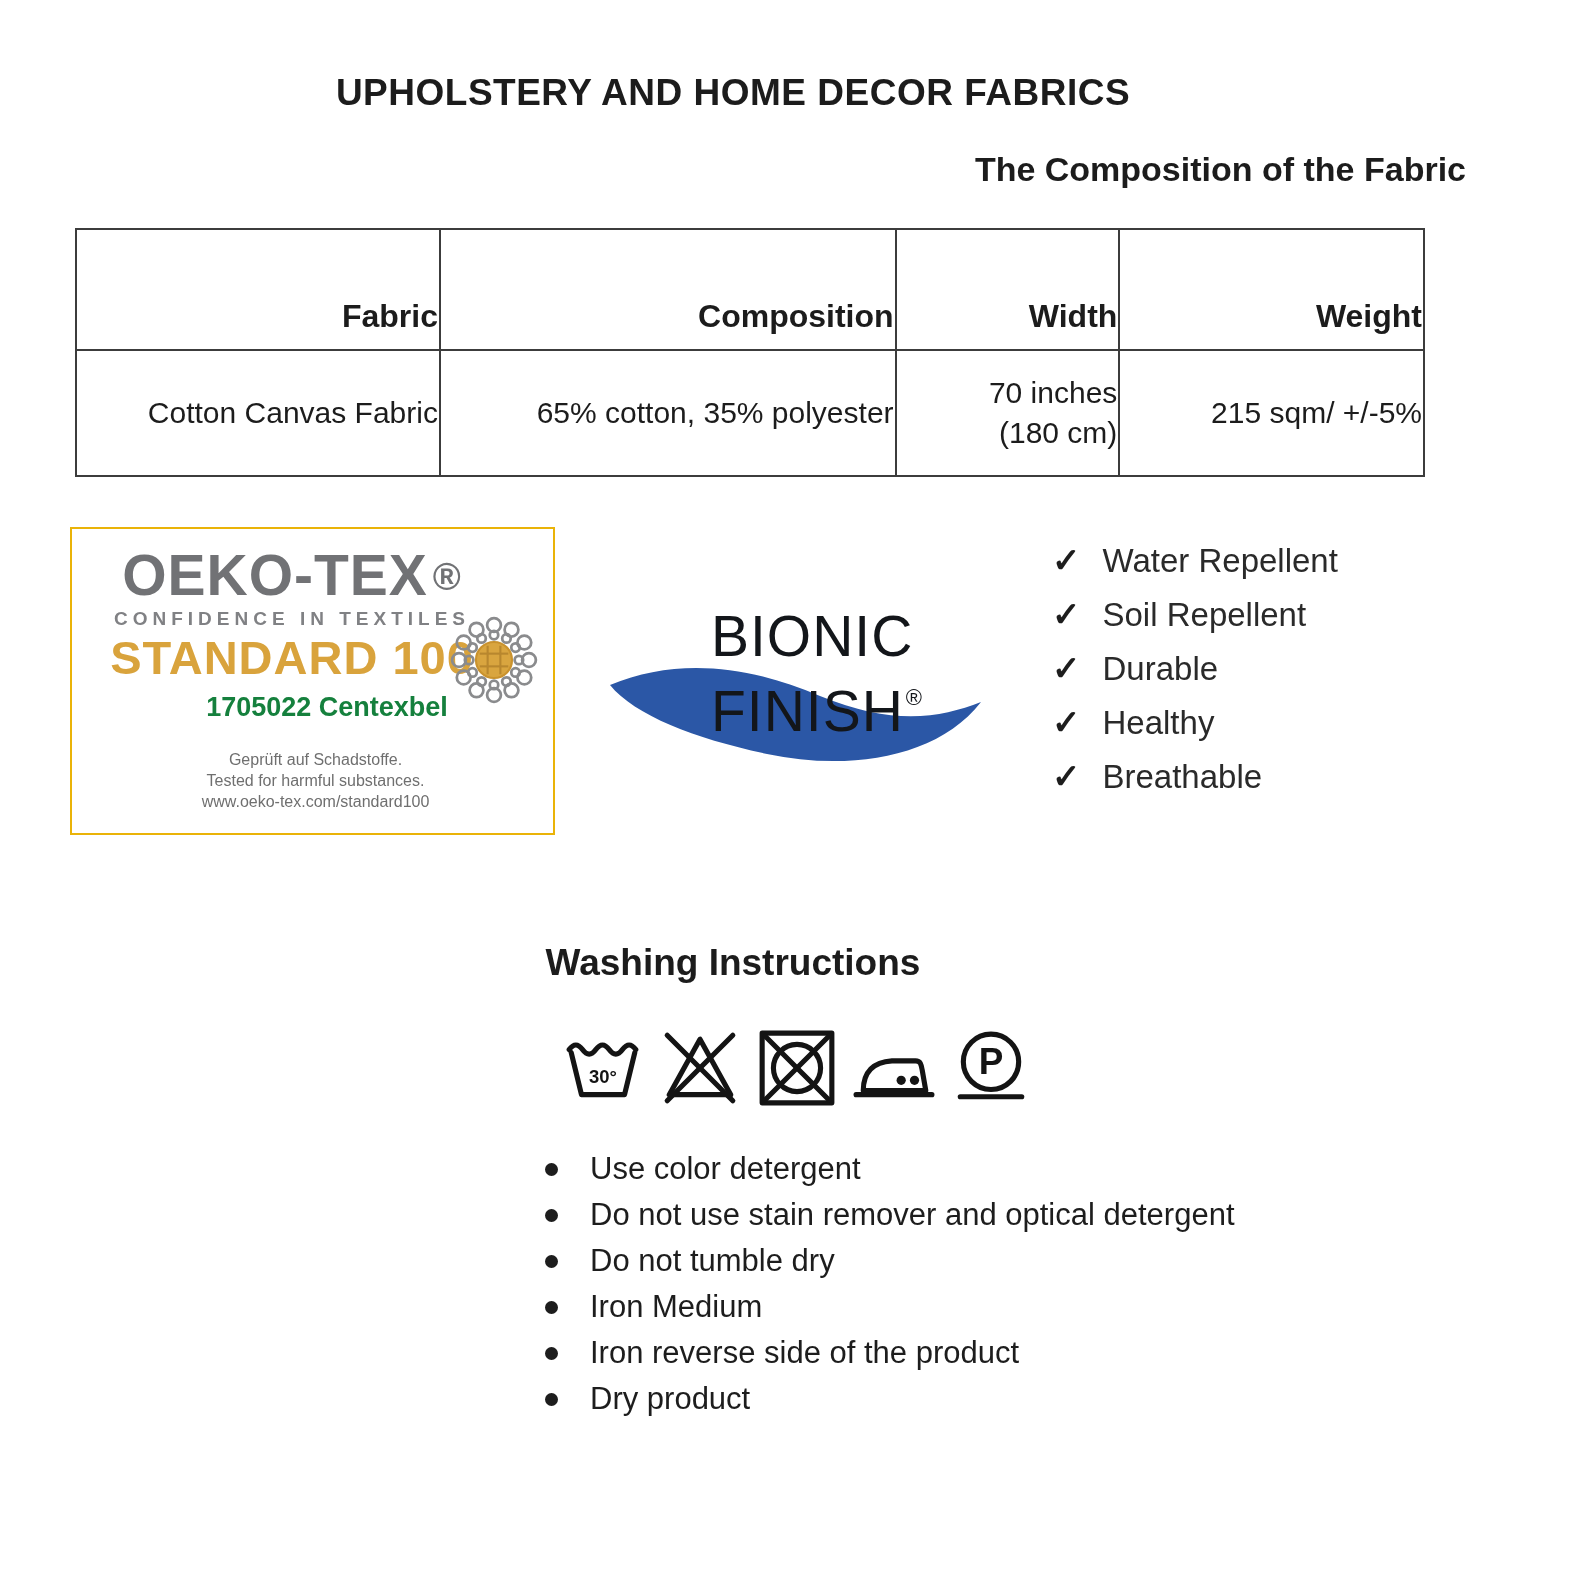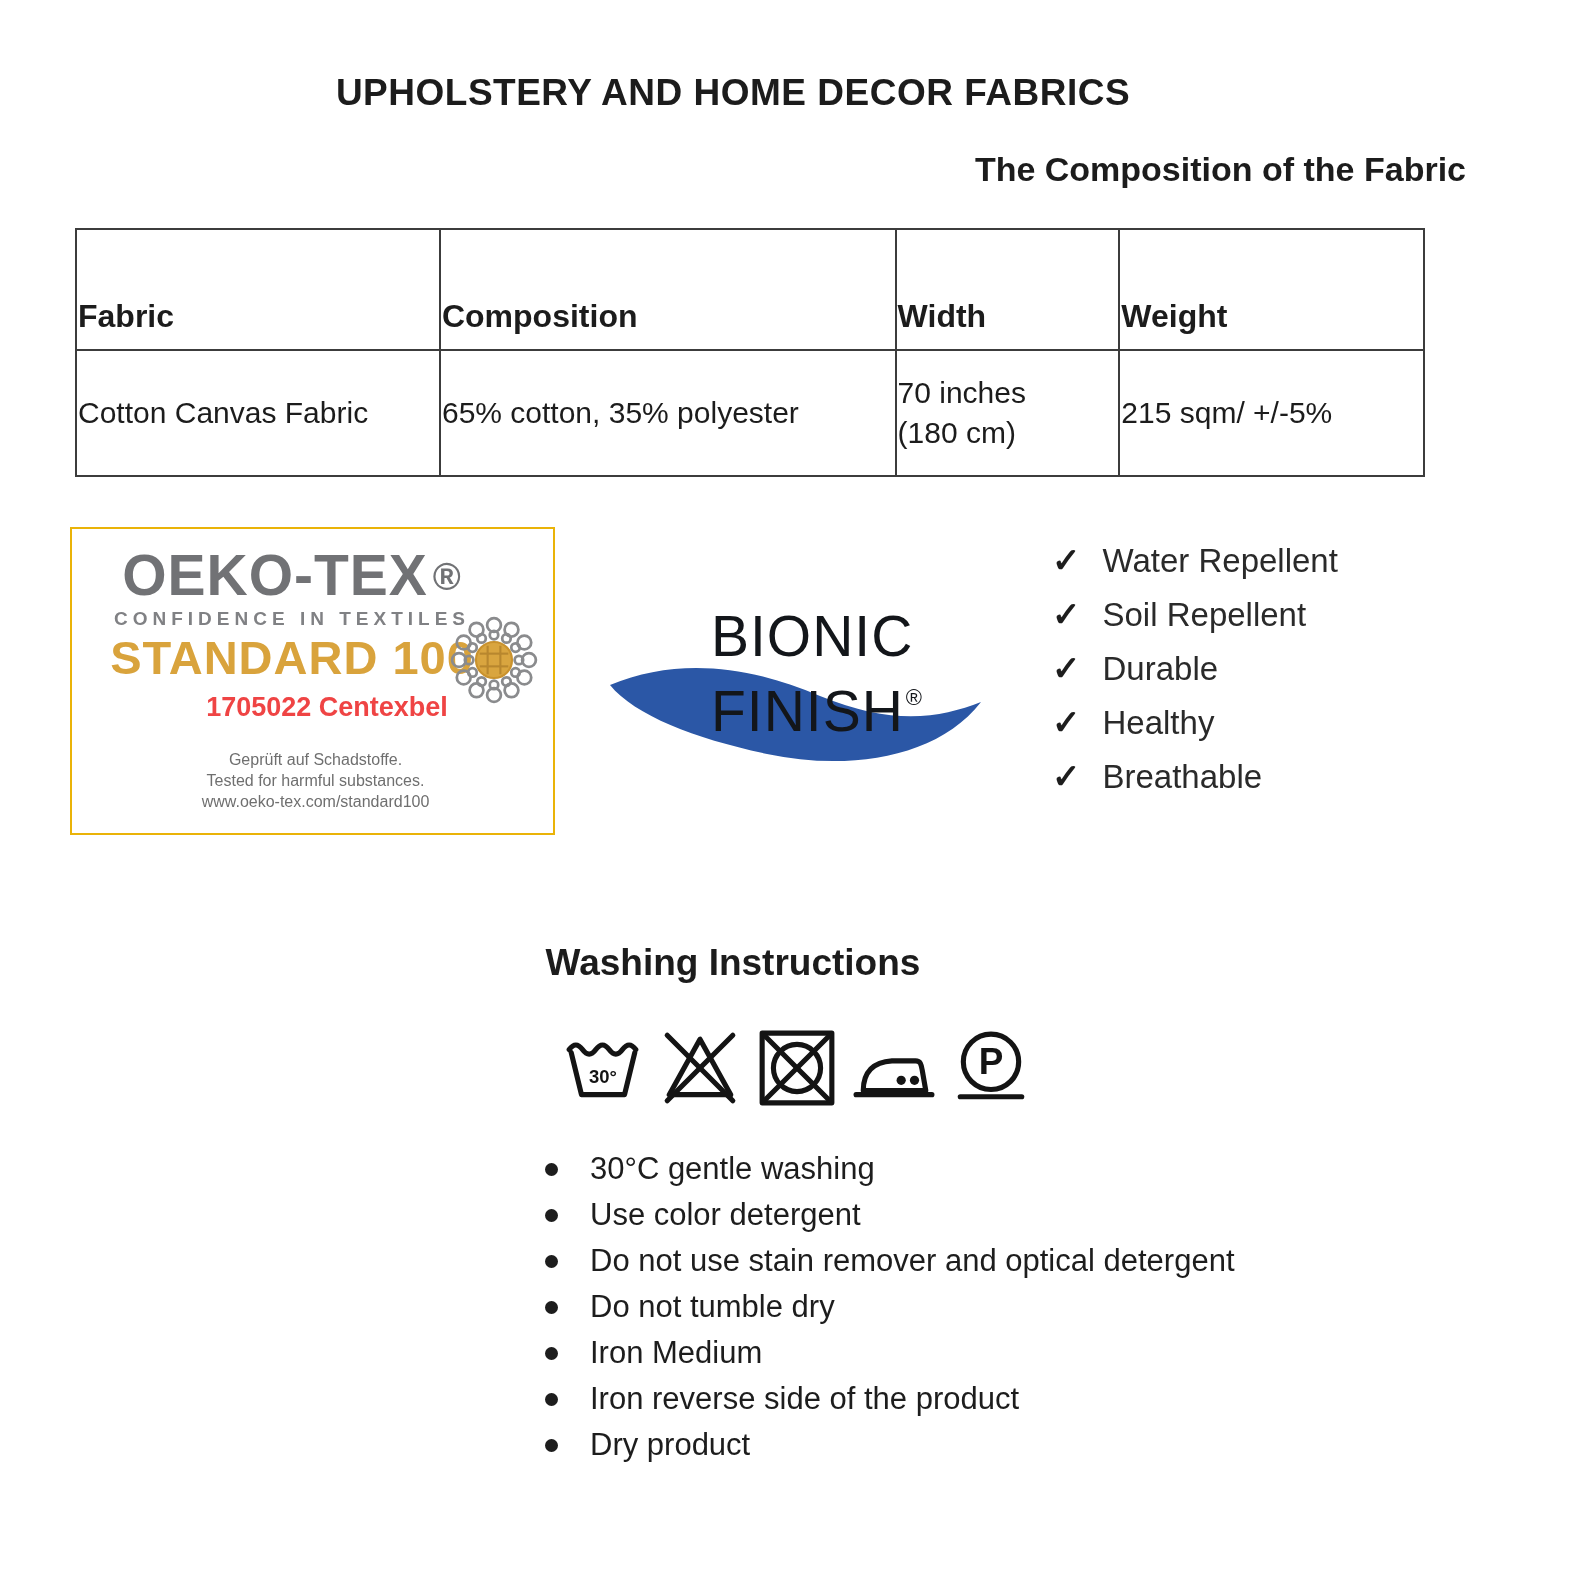--- a/index.html
+++ b/index.html
@@ -5,35 +5,35 @@
   html,body { margin:0; padding:0; background:#ffffff; }
   .page {
     position:relative; width:1587px; height:1586px; background:#ffffff;
     font-family:"Liberation Sans", sans-serif; color:#1c1c1c; overflow:hidden;
   }
   .center-col { position:absolute; left:0; width:1466px; text-align:center; }
   .title { top:72px; font-size:37px; font-weight:bold; letter-spacing:0.5px; }
   .subtitle { top:150px; font-size:34px; font-weight:bold;text-align:right; }
 
   .fabric-table { position:absolute; left:75px; top:228px; width:1350px; border-collapse:collapse; table-layout:fixed; }
-  .fabric-table th, .fabric-table td { border:2px solid #3c3c3c; text-align:left; }
+  .fabric-table th, .fabric-table td { border:2px solid #3c3c3c; text-align:right; }
   .fabric-table th { height:104px; vertical-align:bottom; padding-bottom:14px; font-size:32px; font-weight:bold; }
   .fabric-table td { height:122px; vertical-align:middle; font-size:30px; white-space:pre-line; line-height:40px; }
 
   .oeko-box { position:absolute; left:70px; top:527px; width:485px; height:308px;
     border:2px solid #eab308; box-sizing:border-box; background:#fff; }
   .oeko-brand { margin-top:16px; width:440px; text-align:center; font-size:57px; font-weight:bold;
     color:#717275; letter-spacing:1px; line-height:60px; }
   .oeko-reg { font-size:38px; vertical-align:5px; margin-left:5px; }
   .oeko-tagline { width:440px; text-align:center; font-size:19px; font-weight:bold; color:#808184;
     letter-spacing:5px; margin-top:1px; }
   .oeko-standard { width:440px; text-align:center; font-size:47px; font-weight:bold; color:#d9a33c;
     letter-spacing:1px; line-height:52px; margin-top:2px; }
   .oeko-cert { width:440px; padding-left:70px; box-sizing:border-box; text-align:center;
-    font-size:27px; font-weight:bold; color:#ef4444; margin-top:8px; }
+    font-size:27px; font-weight:bold; color:#15803d; margin-top:8px; }
   .oeko-notes { width:440px; padding-left:47px; box-sizing:border-box; text-align:center;
     font-size:16px; color:#6f6f6f; margin-top:26px; line-height:21px; }
   .oeko-ornament { position:absolute; right:6px; top:78px; width:106px; height:106px; }
 
   .bionic { position:absolute; left:605px; top:610px; width:395px; height:205px; }
   .bionic-wave { position:absolute; left:0; top:46px; width:382px; height:124px; }
   .bionic-text { position:absolute; left:106px; top:-4px; font-size:57px; line-height:61px;
     color:#13161a; letter-spacing:1px; }
   .bionic-reg { font-size:22px; vertical-align:26px; margin-left:2px; }
 
@@ -194,24 +194,20 @@
     <svg class="care-icon" viewBox="0 0 80 80">
       <circle class="ln" cx="40" cy="34" r="27"></circle>
       <text x="40" y="46" font-size="36" text-anchor="middle">P</text>
       <line class="ln" x1="10" y1="68" x2="70" y2="68"></line>
     </svg>
   </div>
 
   <ul class="bullets">
     <li>
         <span class="dot"></span>
-        <span>30°C gentle washing</span>
-      </li>
-    <li>
-        <span class="dot"></span>
         <span>Use color detergent</span>
       </li>
     <li>
         <span class="dot"></span>
         <span>Do not use stain remover and optical detergent</span>
       </li>
     <li>
         <span class="dot"></span>
         <span>Do not tumble dry</span>
       </li>

